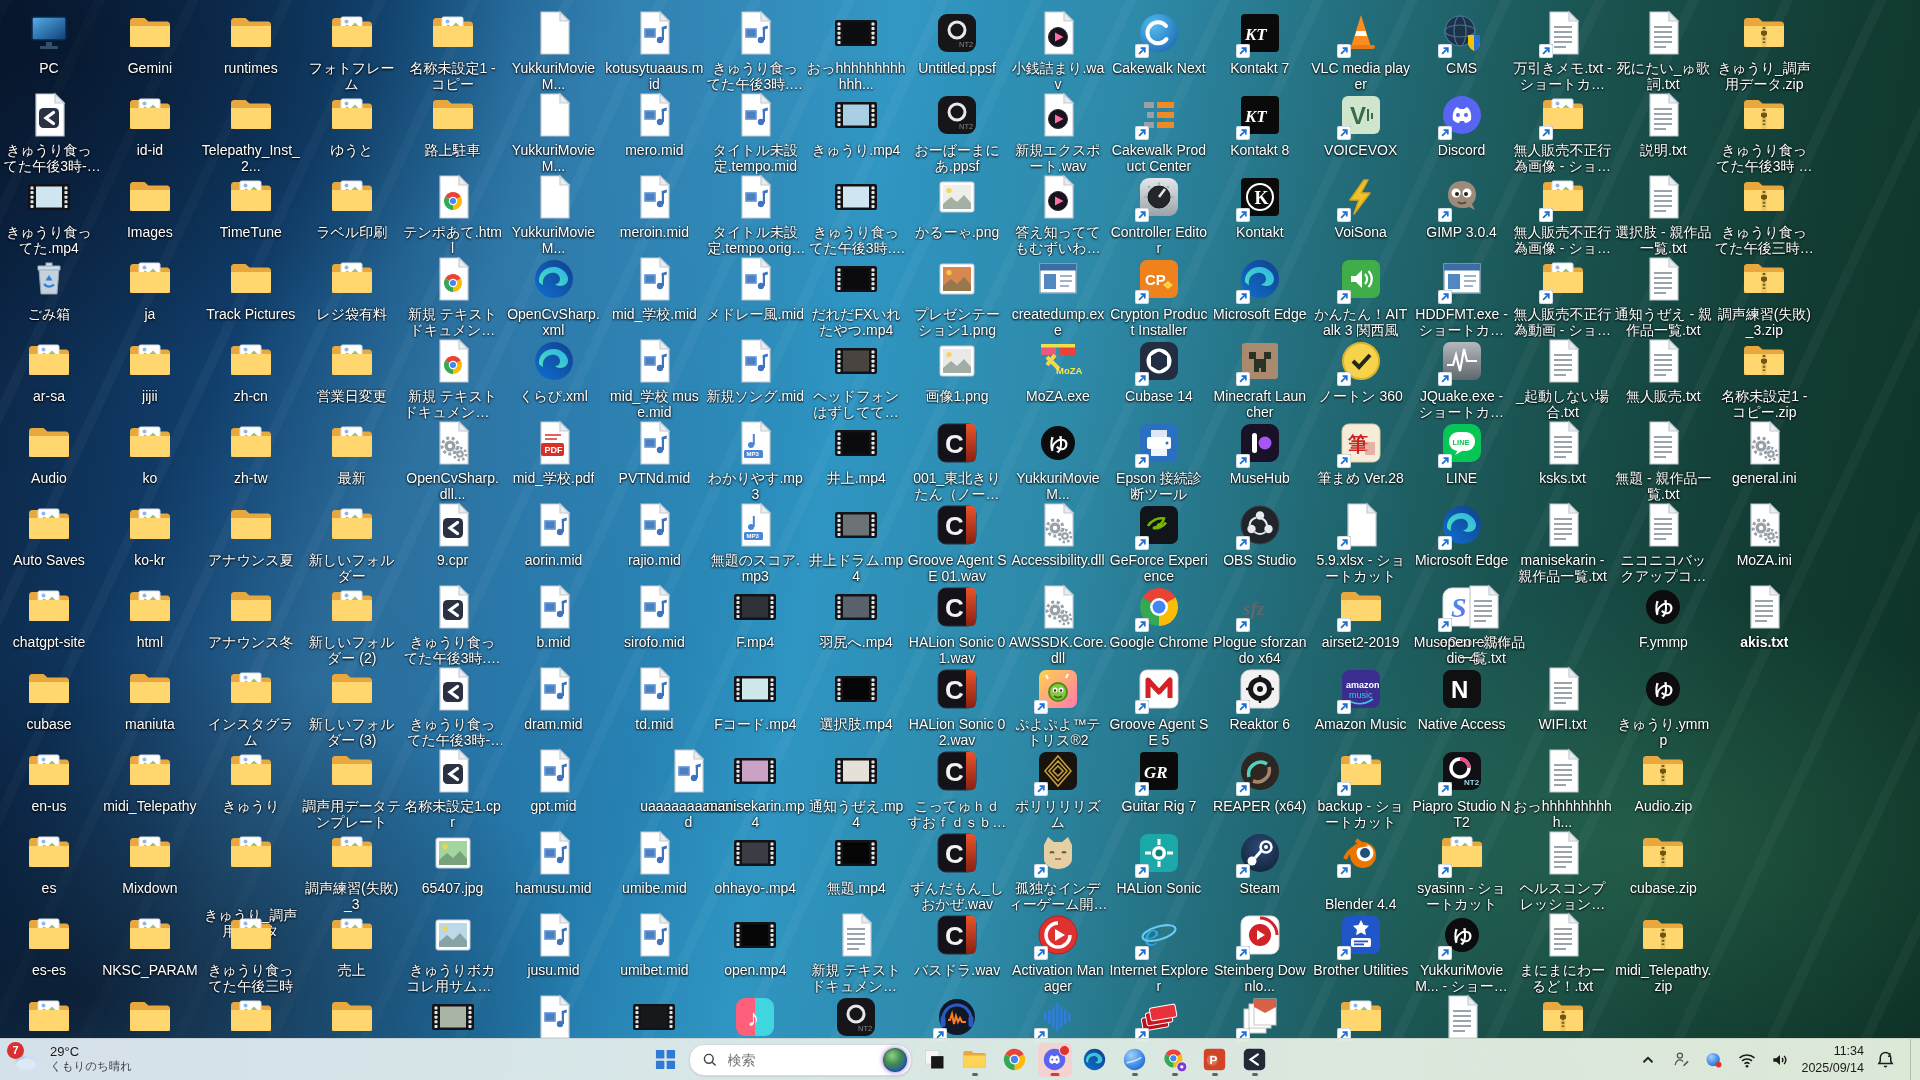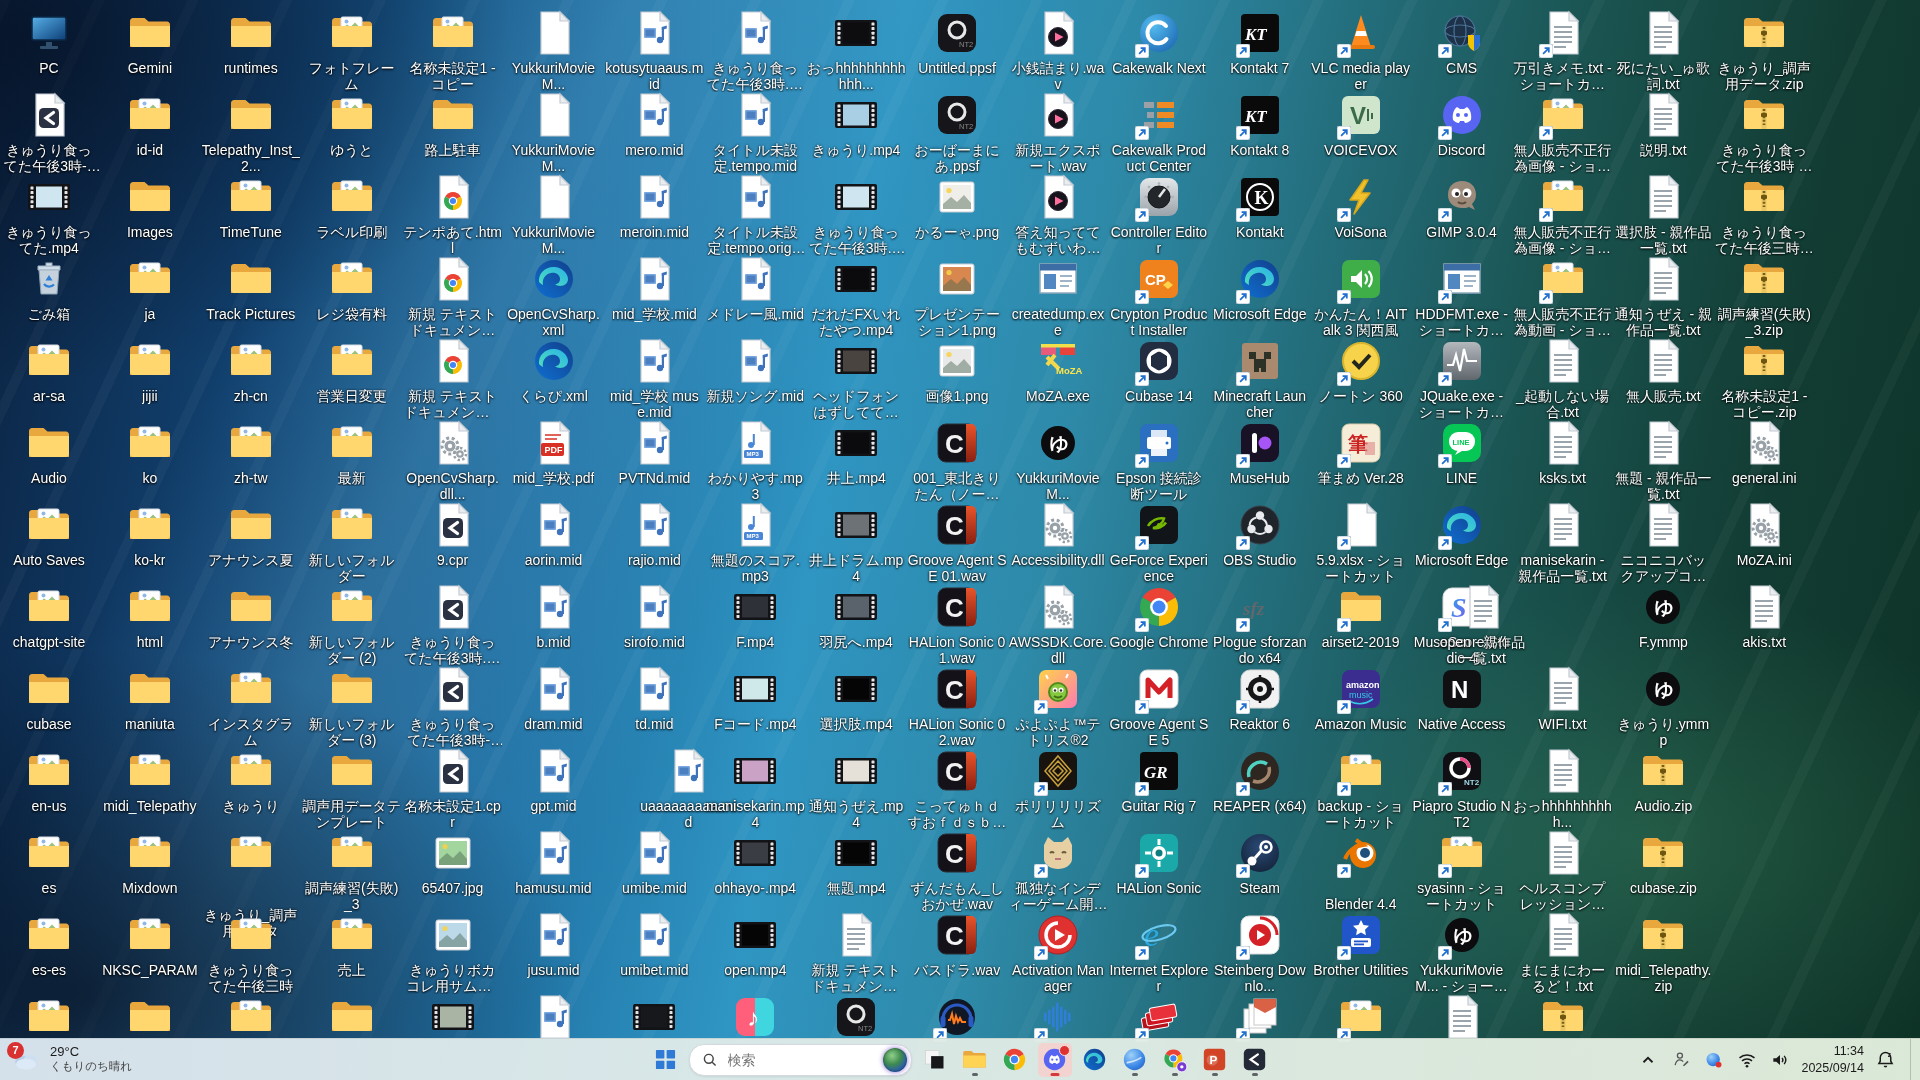--- a/index.html
+++ b/index.html
@@ -2009,21 +2009,21 @@
       </div>
       <div class="cell" style="left: 1612.9px; top: 583px;">
         <div class="ico">
           <svg class="g" viewBox="0 0 48 48">
             <circle cx="24" cy="24" r="17" fill="#0c0c0e"></circle>
             <text x="15.5" y="31" font-size="19" font-weight="bold" fill="#fff">ゆ</text>
           </svg>
         </div>
         <div class="lbl">F.ymmp</div>
       </div>
-      <div class="cell" style="left: 1713.8px; top: 583px;">
+      <div class="cell" style="left: 1713.8px; top: 583px; font-weight: bold;">
         <div class="ico">
           <svg class="g" viewBox="0 0 48 48">
             <path d="M11 3h19l9 9v33H11z" fill="#fff" stroke="#c3cad1" stroke-width="1.2"></path>
             <path d="M30 3v9h9z" fill="#e9edf0" stroke="#c3cad1" stroke-width="1.2"></path>
             <g stroke="#9aa4ad" stroke-width="2">
               <path d="M15 18h18M15 23h18M15 28h18M15 33h18M15 38h12"></path>
             </g>
           </svg>
         </div>
         <div class="lbl">akis.txt</div>

